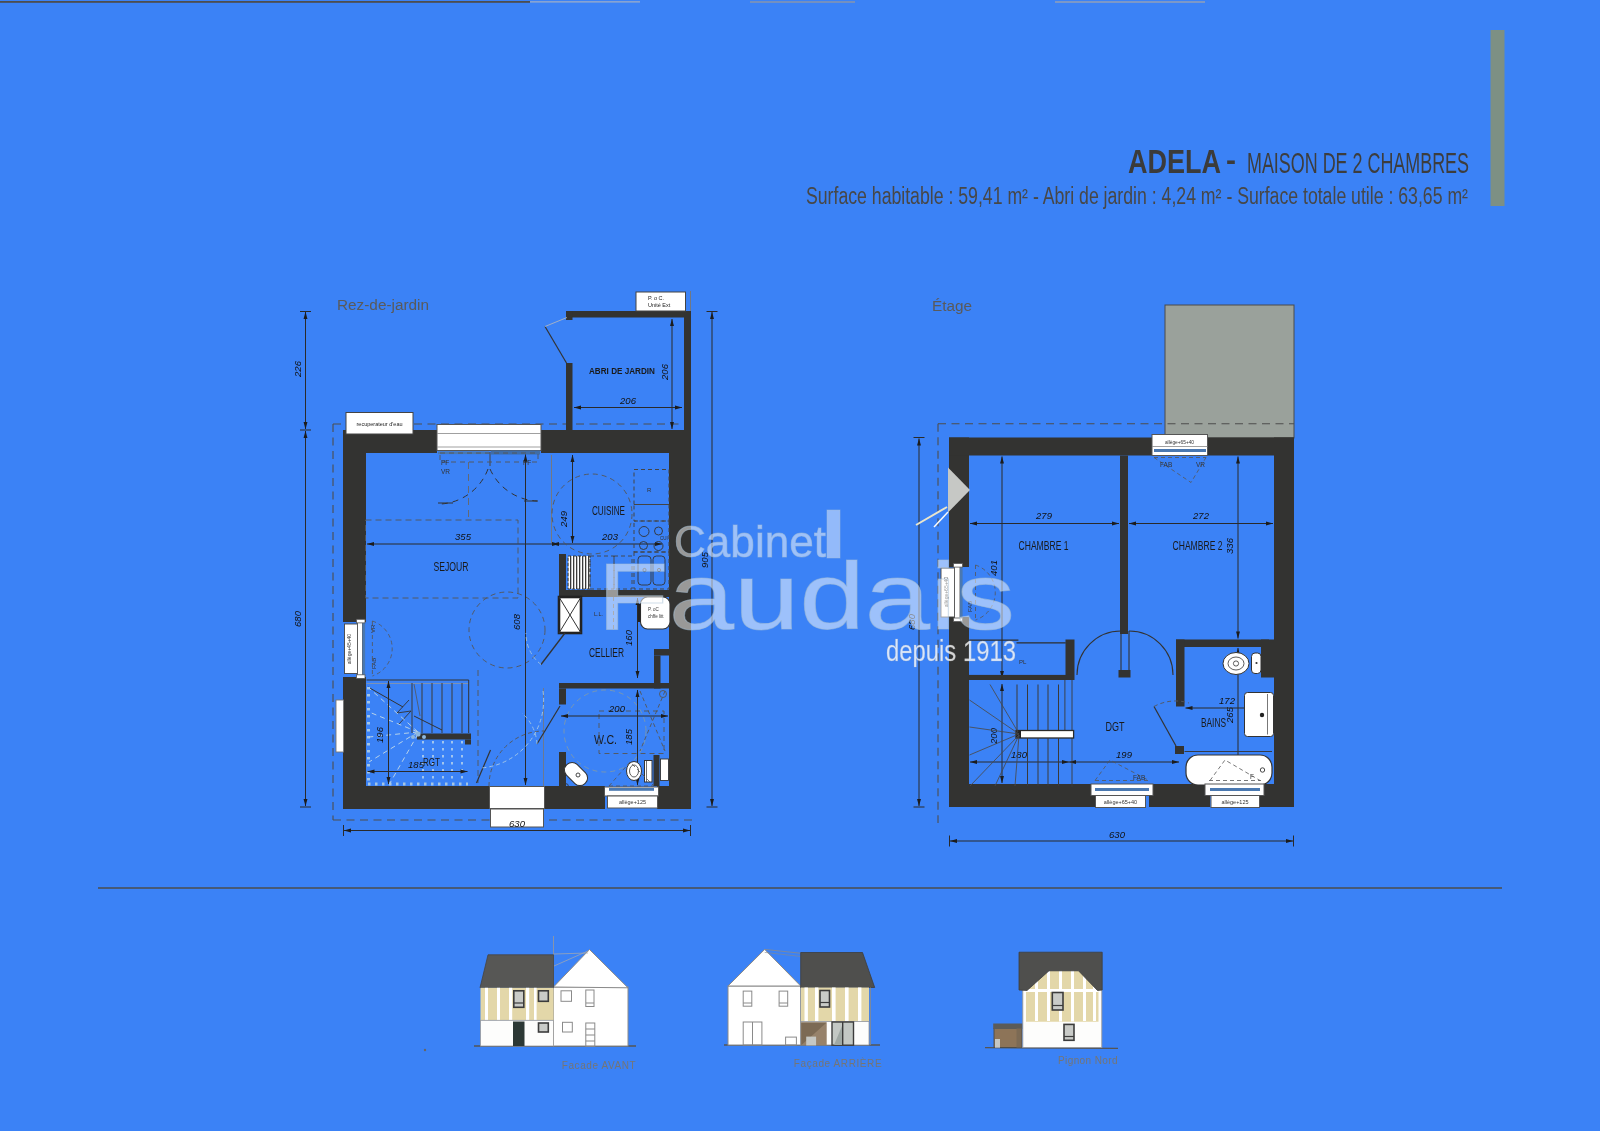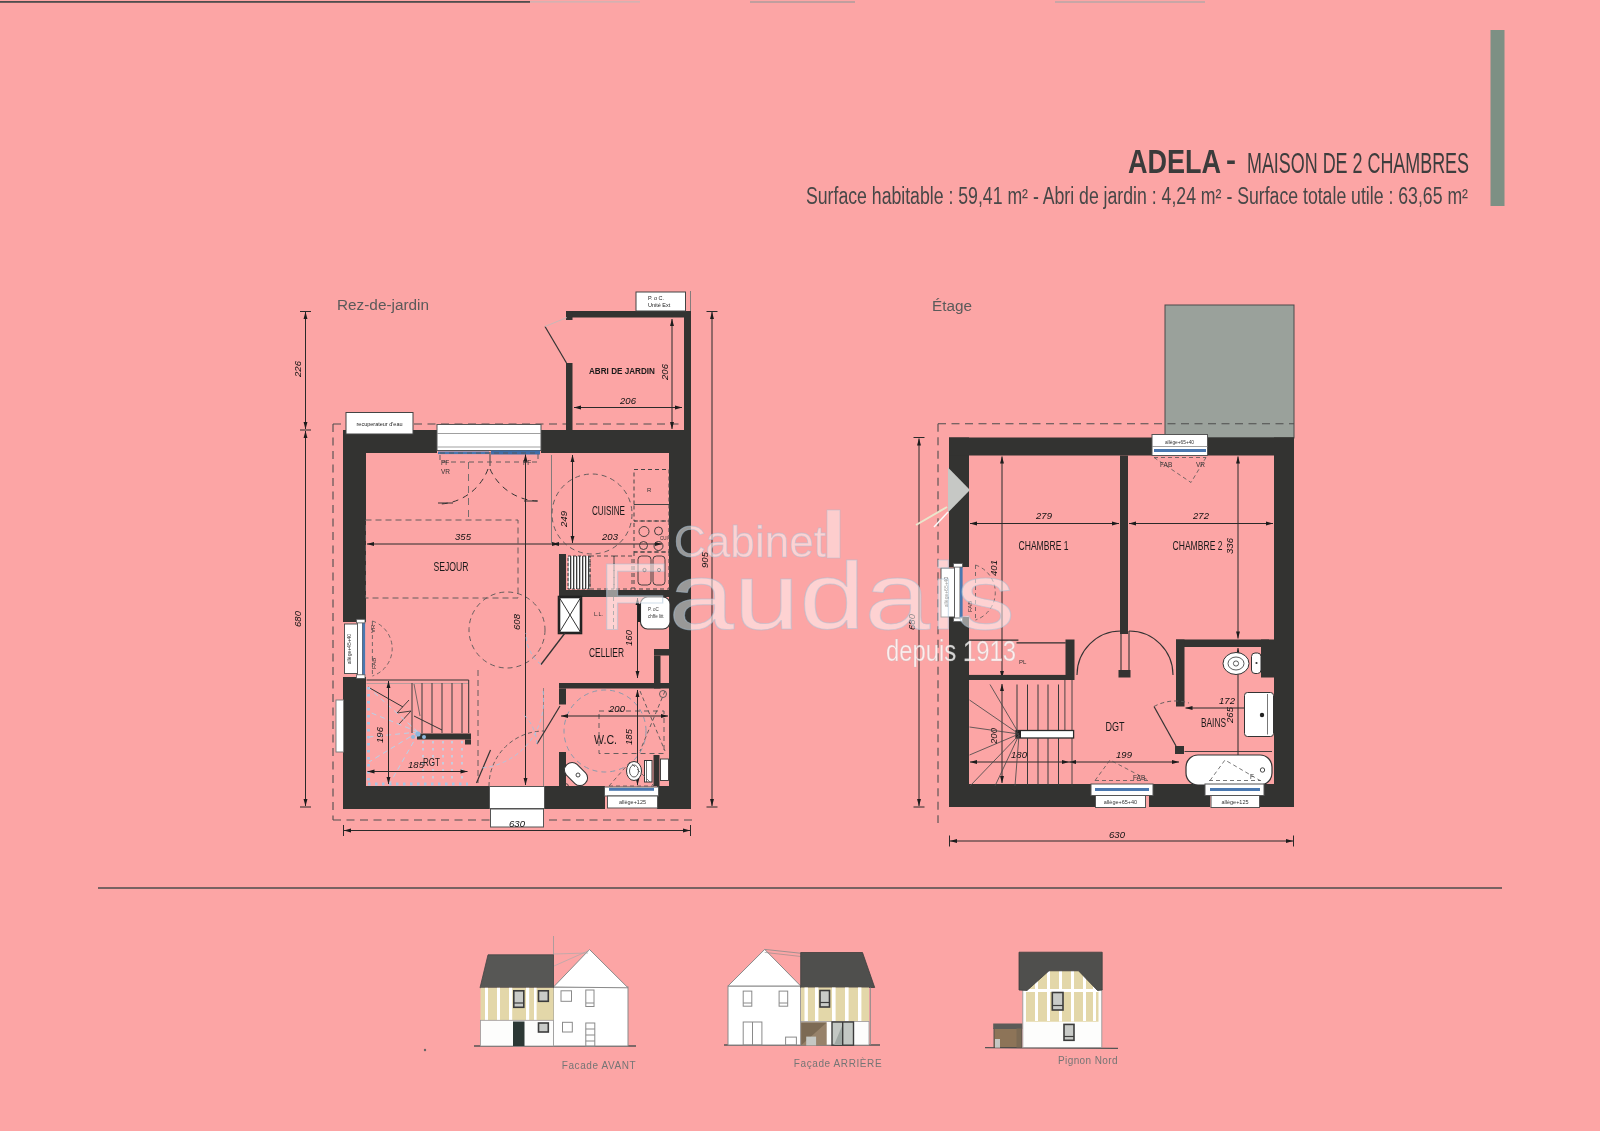--- a/index.html
+++ b/index.html
@@ -1,16 +1,16 @@
 <!DOCTYPE html>
 <html><head>
 <meta charset="utf-8">
 <style>
 html,body{margin:0;padding:0;background:#fff;}
-#page{position:relative;width:1600px;height:1131px;background:#fca5a5;overflow:hidden;font-family:"Liberation Sans",sans-serif;}
+#page{position:relative;width:1600px;height:1131px;background:#3b82f6;overflow:hidden;font-family:"Liberation Sans",sans-serif;}
 svg text{font-family:"Liberation Sans",sans-serif;}
 </style>
 </head>
 <body>
 <div id="page">
 <svg width="1600" height="1131" viewBox="0 0 1600 1131">
 <defs>
 <marker id="ar" viewBox="0 0 10 8" refX="9.3" refY="4" markerWidth="8" markerHeight="6" orient="auto-start-reverse" markerUnits="userSpaceOnUse">
           <path d="M0,1.4 9.5,4 0,6.6Z" fill="#1c1c1c"></path>
         </marker>

